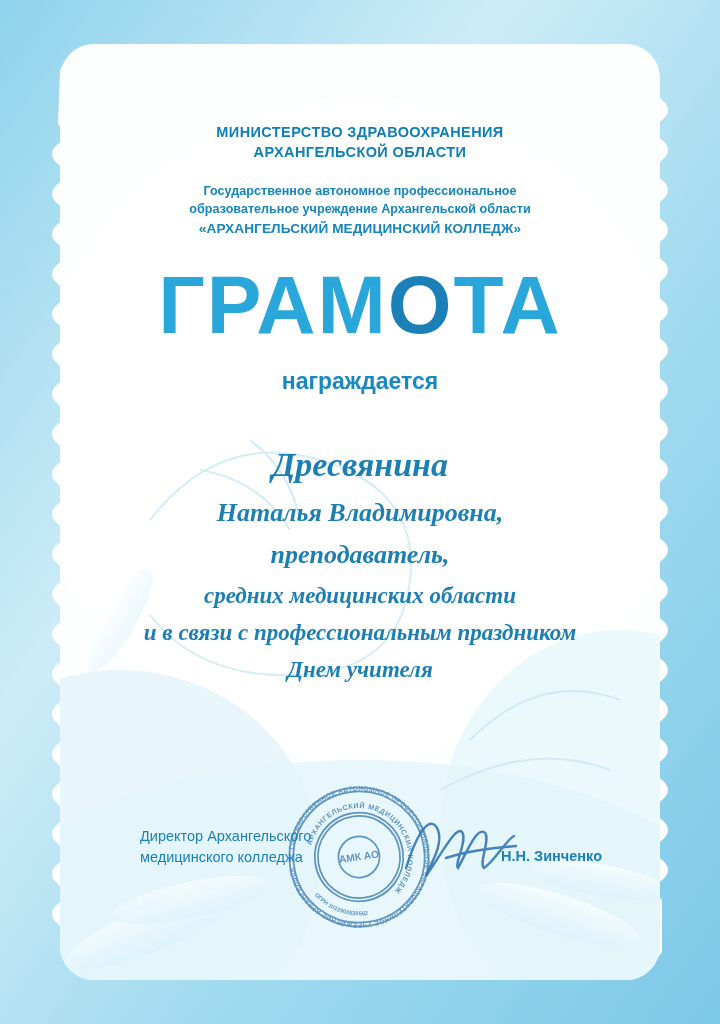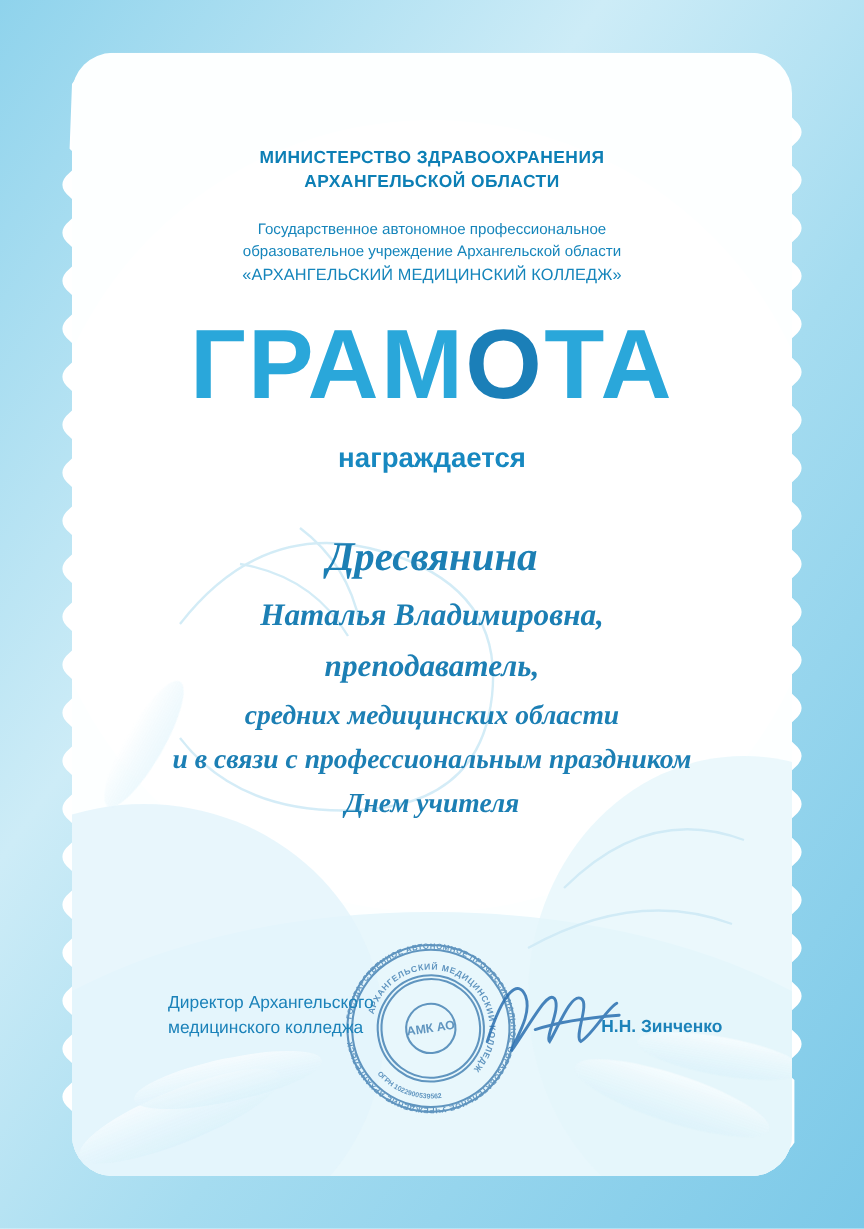--- a/index.html
+++ b/index.html
@@ -47,21 +47,21 @@
     font-size: 14.5px;
     font-weight: bold;
     letter-spacing: 0.4px;
     line-height: 1.38;
     color: #0d7fb5;
   }
 
   .org {
     margin-top: 20px;
     font-size: 12.6px;
-    font-weight: normal;
+    font-weight: bold;
     line-height: 1.45;
     color: #1585bb;
   }
   .org .line3 {
     font-size: 13.6px;
     letter-spacing: 0.1px;
   }
 
   .gramota {
     margin-top: 26px;

